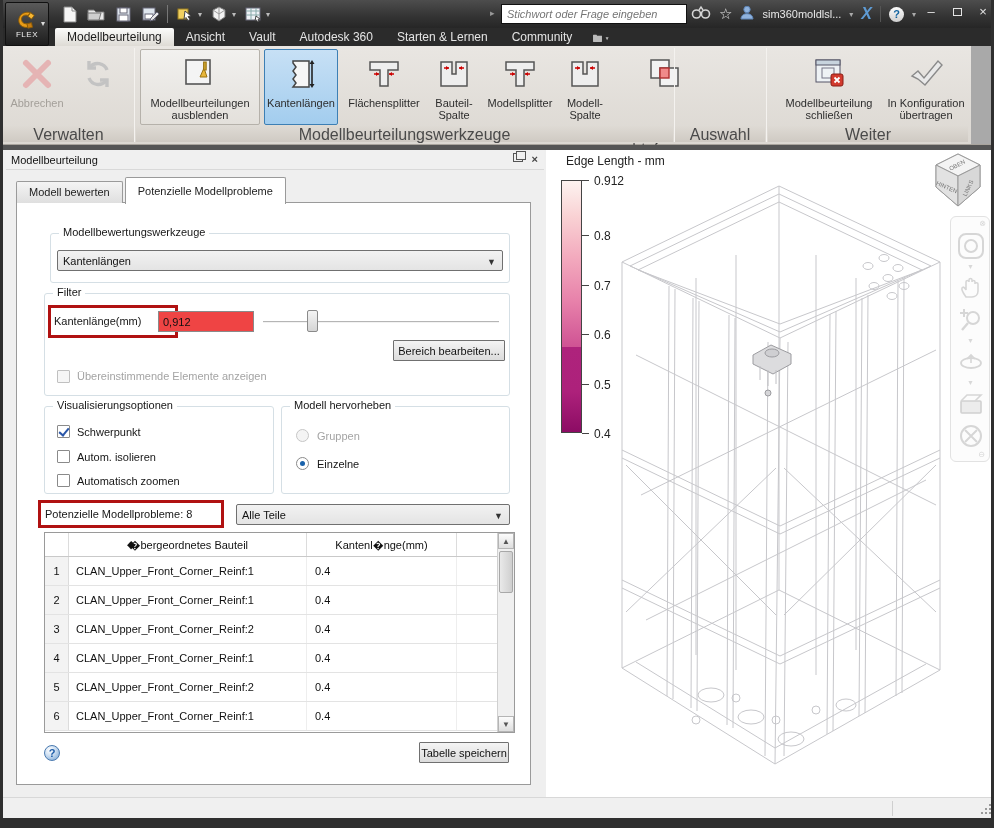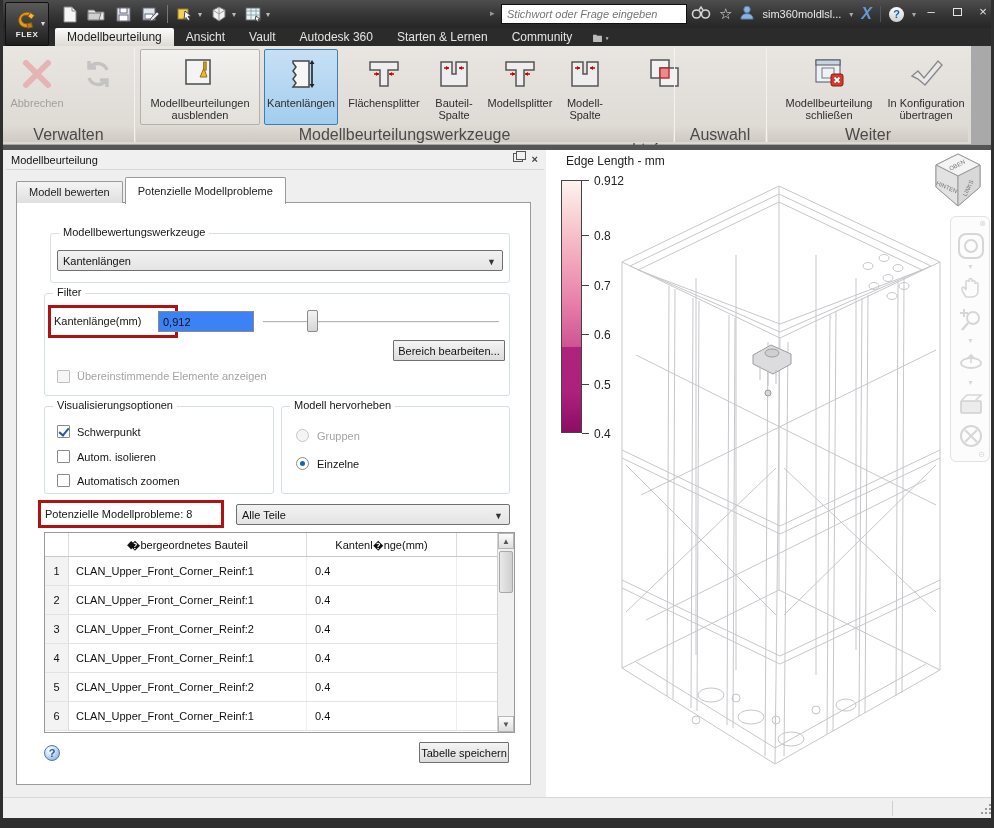--- a/index.html
+++ b/index.html
@@ -7,21 +7,21 @@
   .window { position:absolute; top:0; left:0; width:994px; height:828px; background:#efefef;
             border-left:3px solid #2f2f2f; border-right:3px solid #2f2f2f; overflow:hidden; }
 
   
   .titlebar { position:absolute; top:0; left:0; width:994px; height:28px;
               background:linear-gradient(#4d4d4d,#333 60%,#262626); }
   .appbtn { position:absolute; top:2px; left:2px; width:44px; height:44px; z-index:30;
             background:linear-gradient(#5a5a5a,#1e1e1e); border:1px solid #111; border-radius:2px;
             display:flex; flex-direction:column; align-items:center; justify-content:center; }
   .appbtn .logo-c { width:22px; height:20px; }
-  .appbtn .flex-label { color:#eee; font-size:8px; font-weight:bold; letter-spacing:.5px; }
+  .appbtn .flex-label { color:#eee; font-size:8px; font-weight:normal; letter-spacing:.5px; }
   .appbtn .caret { position:absolute; right:3px; top:16px; color:#ddd; font-size:8px; }
   .qat { position:absolute; left:56px; top:3px; height:22px; display:flex; align-items:center; gap:7px; }
   .qat .qicon { width:20px; height:18px; display:flex; align-items:center; justify-content:center; }
   .qat .sep { width:1px; height:18px; background:#555; border-right:1px solid #777; }
   .qat .mini-caret { color:#bbb; font-size:8px; margin-left:-4px; }
   .searchbox { position:absolute; left:498px; top:4px; width:186px; height:20px; background:#fff;
                border:1px solid #111; font-size:11px; font-style:italic; color:#555; padding:0 5px;
                font-family:"Liberation Sans", sans-serif; }
   .tb-icons { position:absolute; left:688px; top:2px; height:24px; display:flex; align-items:center; gap:8px; color:#ccc; }
   .account { color:#e8e8e8; font-size:11px; }
@@ -71,21 +71,21 @@
   .ptab.active { background:#fff; height:27px; padding-top:7px; position:relative; top:1px; }
   .panel-content { position:absolute; top:52px; left:13px; width:515px; height:583px; background:#fff;
                    border:1px solid #9a9a9a; }
   .groupbox { position:absolute; border:1px solid #d5dfe5; border-radius:3px; }
   .groupbox > .gb-label { position:absolute; top:-8px; left:8px; background:#fff; padding:0 4px; font-size:11px; color:#161616;text-align:center; }
   .combo { position:absolute; height:21px; border:1px solid #707070; border-radius:2px;
            background:linear-gradient(#f2f2f2,#e4e4e4); font-size:11px; color:#111;
            display:flex; align-items:center; padding-left:5px; }
   .combo .combo-arrow { position:absolute; right:6px; top:6px; font-size:9px; color:#333; }
   .red-box { position:absolute; border:3px solid #b01111; }
-  .txtfield { position:absolute; height:21px; background:#3b82f6; border:1px solid #8a8a8a; font-size:11px;
+  .txtfield { position:absolute; height:21px; background:#ef4444; border:1px solid #8a8a8a; font-size:11px;
               color:#111; display:flex; align-items:center; padding-left:4px;text-align:center; }
   .flabel { position:absolute; font-size:11px; color:#161616; }
   .flabel.disabled { color:#a4a4a4; }
   .slider-track { position:absolute; height:2px; background:#b5b5b5; border-bottom:1px solid #f2f2f2; }
   .slider-thumb { position:absolute; width:11px; height:22px; background:linear-gradient(#f4f4f4,#d5d5d5);
                   border:1px solid #8a8a8a; border-radius:2px; }
   .btn { position:absolute; border:1px solid #707070; border-radius:1px; background:linear-gradient(#f4f4f4,#dcdcdc);
          font-size:11px; color:#111; display:flex; align-items:center; justify-content:center; }
   .cb { position:absolute; width:13px; height:13px; border:1px solid #8a8a8a; background:#fff; border-radius:1px; }
   .cb.disabled { border-color:#c0c0c0; background:#f6f6f6; }

